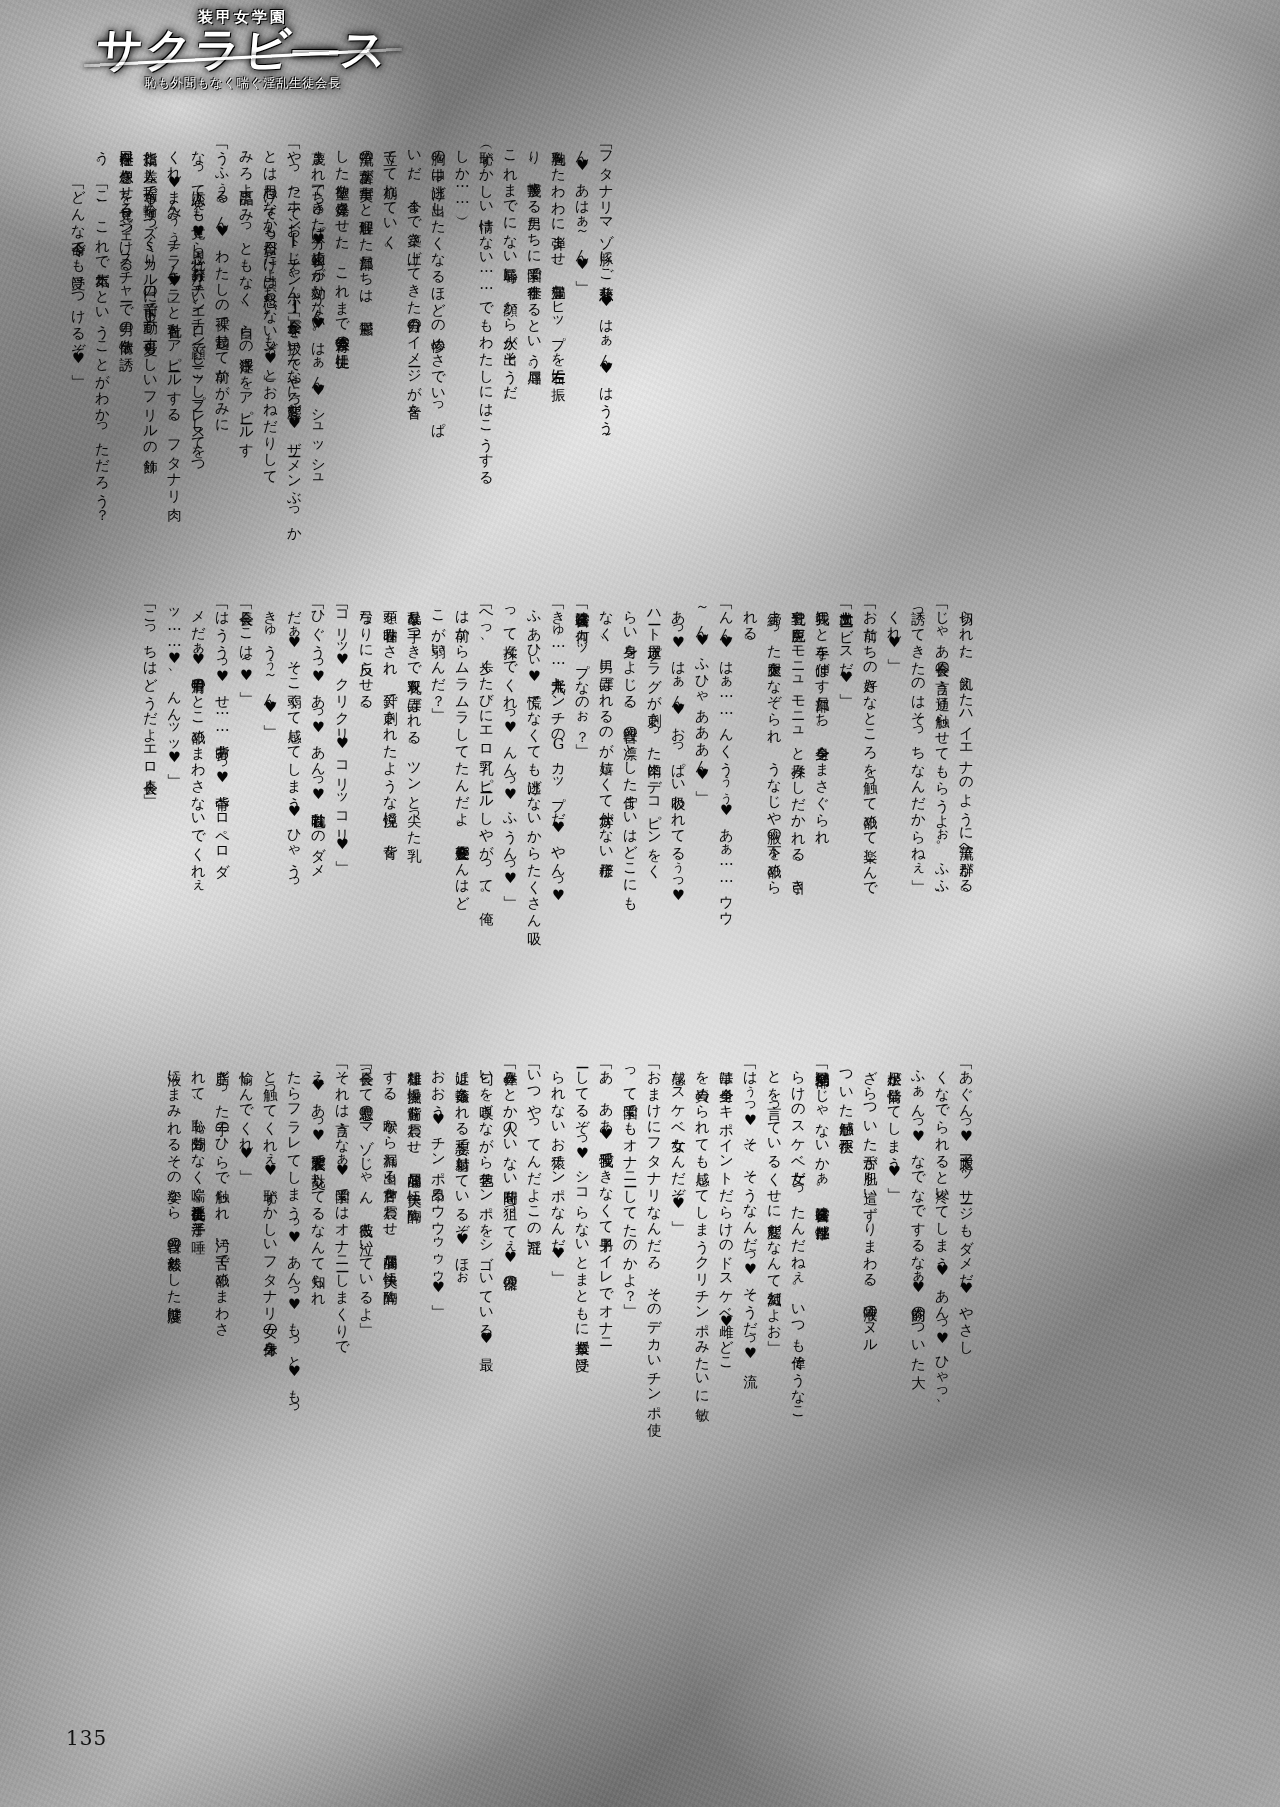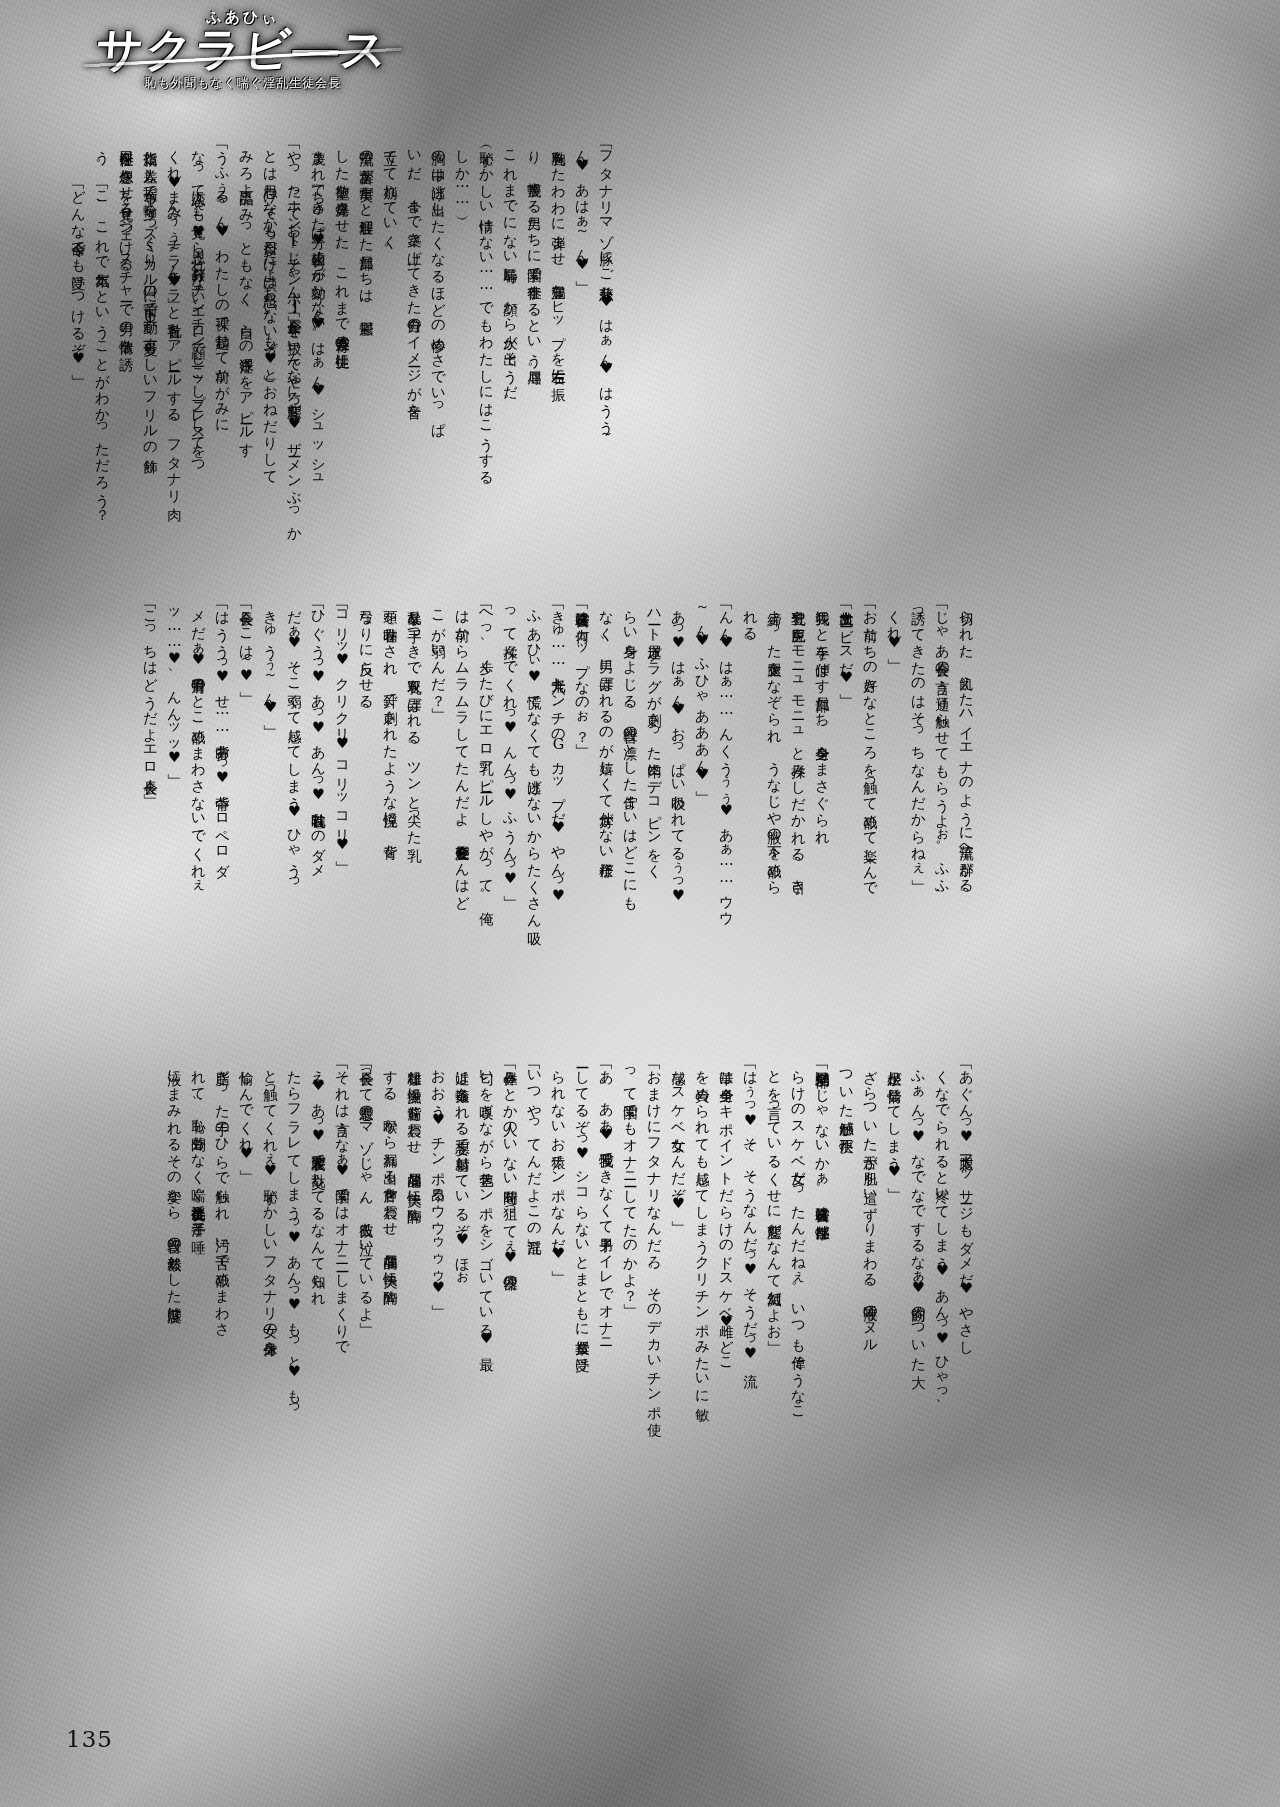--- a/index.html
+++ b/index.html
@@ -99,34 +99,34 @@
     color: #050505;
     letter-spacing: 0.4px;
     white-space: pre-wrap;
   }
 
   #page-number {
     position: absolute;
     left: 66px;
     top: 1726px;
     font-family: "DejaVu Serif", serif;
-    font-size: 23px;
+    font-size: 20px;
     color: #111;
     letter-spacing: 1px;
   }
 </style>
 </head>
 <body>
 
 <div id="page">
   <div id="grain"></div>
   <div id="vignette"></div>
 
   <div id="logo">
-    <div class="ruby">ふあひぃ</div>
+    <div class="ruby">装甲女学園</div>
     <div class="main">サクラビ―ス</div>
     <div class="slash"></div>
     <div class="sub">恥も外聞もなく喘ぐ淫乱生徒会長</div>
   </div>
 
   <div class="col" style="left:594px; top:140px; height:460px;">「フタナリマゾ豚にご慈悲を♥はぁん♥はうう～</div>
   <div class="col" style="left:570px; top:140px; height:460px;">ん♥あはぁ～ん♥」</div>
   <div class="col" style="left:546px; top:140px; height:460px;">胸乳をたわわに弾ませ、豊満なヒップを左右に振</div>
   <div class="col" style="left:522px; top:140px; height:460px;">り、軽蔑する男たちに学園で奉仕するという屈辱。</div>
   <div class="col" style="left:498px; top:140px; height:460px;">これまでにない恥辱に、顔から火が出そうだ。</div>

